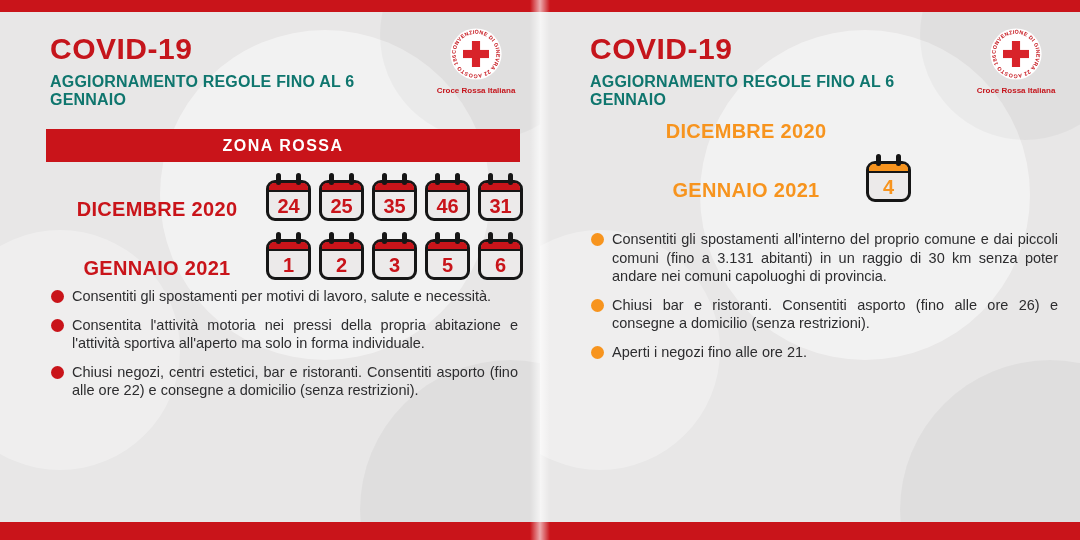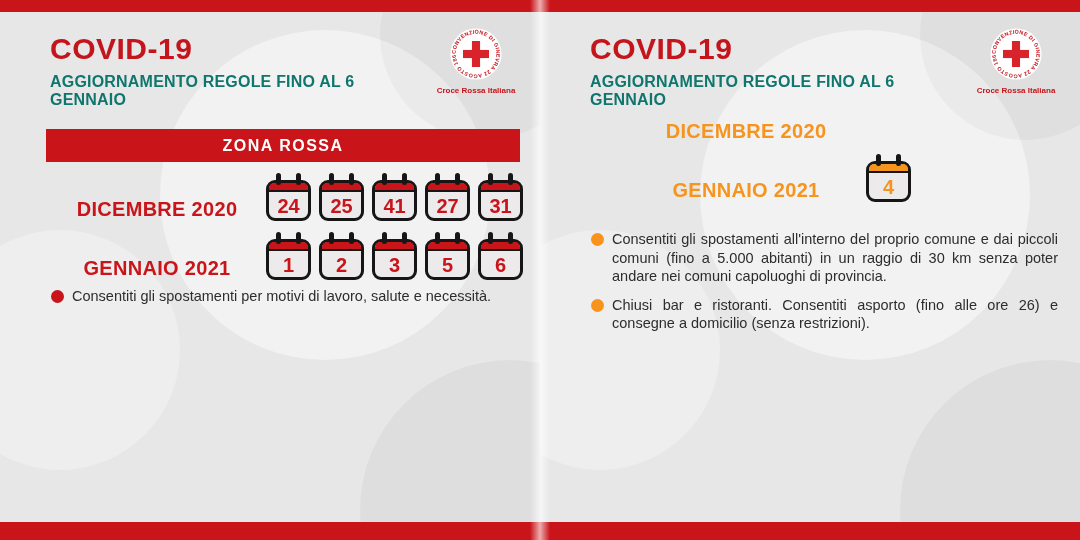--- a/index.html
+++ b/index.html
@@ -135,27 +135,27 @@
             <div class="cal">
                 <i class="peg pl"></i>
                 <i class="peg pr"></i>
                 <div class="cal-top"></div>
                 <div class="cal-num">25</div>
               </div>
             <div class="cal">
                 <i class="peg pl"></i>
                 <i class="peg pr"></i>
                 <div class="cal-top"></div>
-                <div class="cal-num">41</div>
-              </div>
-            <div class="cal">
-                <i class="peg pl"></i>
-                <i class="peg pr"></i>
-                <div class="cal-top"></div>
-                <div class="cal-num">27</div>
+                <div class="cal-num">35</div>
+              </div>
+            <div class="cal">
+                <i class="peg pl"></i>
+                <i class="peg pr"></i>
+                <div class="cal-top"></div>
+                <div class="cal-num">46</div>
               </div>
             <div class="cal">
                 <i class="peg pl"></i>
                 <i class="peg pr"></i>
                 <div class="cal-top"></div>
                 <div class="cal-num">31</div>
               </div>
           </div>
         </div>
         <div class="cal-row">
@@ -192,20 +192,28 @@
                 <div class="cal-num">6</div>
               </div>
           </div>
         </div>
       </div>
 
       <div class="rules left-rules">
         <div class="rule">
             <span class="dot"></span>
             <p class="rule-text">Consentiti gli spostamenti per motivi di lavoro, salute e necessità.</p>
+          </div>
+        <div class="rule">
+            <span class="dot"></span>
+            <p class="rule-text">Consentita l'attività motoria nei pressi della propria abitazione e l'attività sportiva all'aperto ma solo in forma individuale.</p>
+          </div>
+        <div class="rule">
+            <span class="dot"></span>
+            <p class="rule-text">Chiusi negozi, centri estetici, bar e ristoranti. Consentiti asporto (fino alle ore 22) e consegne a domicilio (senza restrizioni).</p>
           </div>
       </div>
     </div>
   </section>
 
   <section class="panel orange">
     <div class="bg-circle c1"></div>
     <div class="bg-circle c2"></div>
     <div class="bg-circle c3"></div>
     <div class="bg-circle c4"></div>
@@ -248,23 +256,27 @@
                 <div class="cal-top"></div>
                 <div class="cal-num">4</div>
               </div>
           </div>
         </div>
       </div>
 
       <div class="rules right-rules">
         <div class="rule">
             <span class="dot"></span>
-            <p class="rule-text">Consentiti gli spostamenti all'interno del proprio comune e dai piccoli comuni (fino a 5.000 abitanti) in un raggio di 30 km senza poter andare nei comuni capoluoghi di provincia.</p>
+            <p class="rule-text">Consentiti gli spostamenti all'interno del proprio comune e dai piccoli comuni (fino a 3.131 abitanti) in un raggio di 30 km senza poter andare nei comuni capoluoghi di provincia.</p>
           </div>
         <div class="rule">
             <span class="dot"></span>
             <p class="rule-text">Chiusi bar e ristoranti. Consentiti asporto (fino alle ore 26) e consegne a domicilio (senza restrizioni).</p>
+          </div>
+        <div class="rule">
+            <span class="dot"></span>
+            <p class="rule-text">Aperti i negozi fino alle ore 21.</p>
           </div>
       </div>
     </div>
   </section>
 
 </div>
 
 </body></html>

